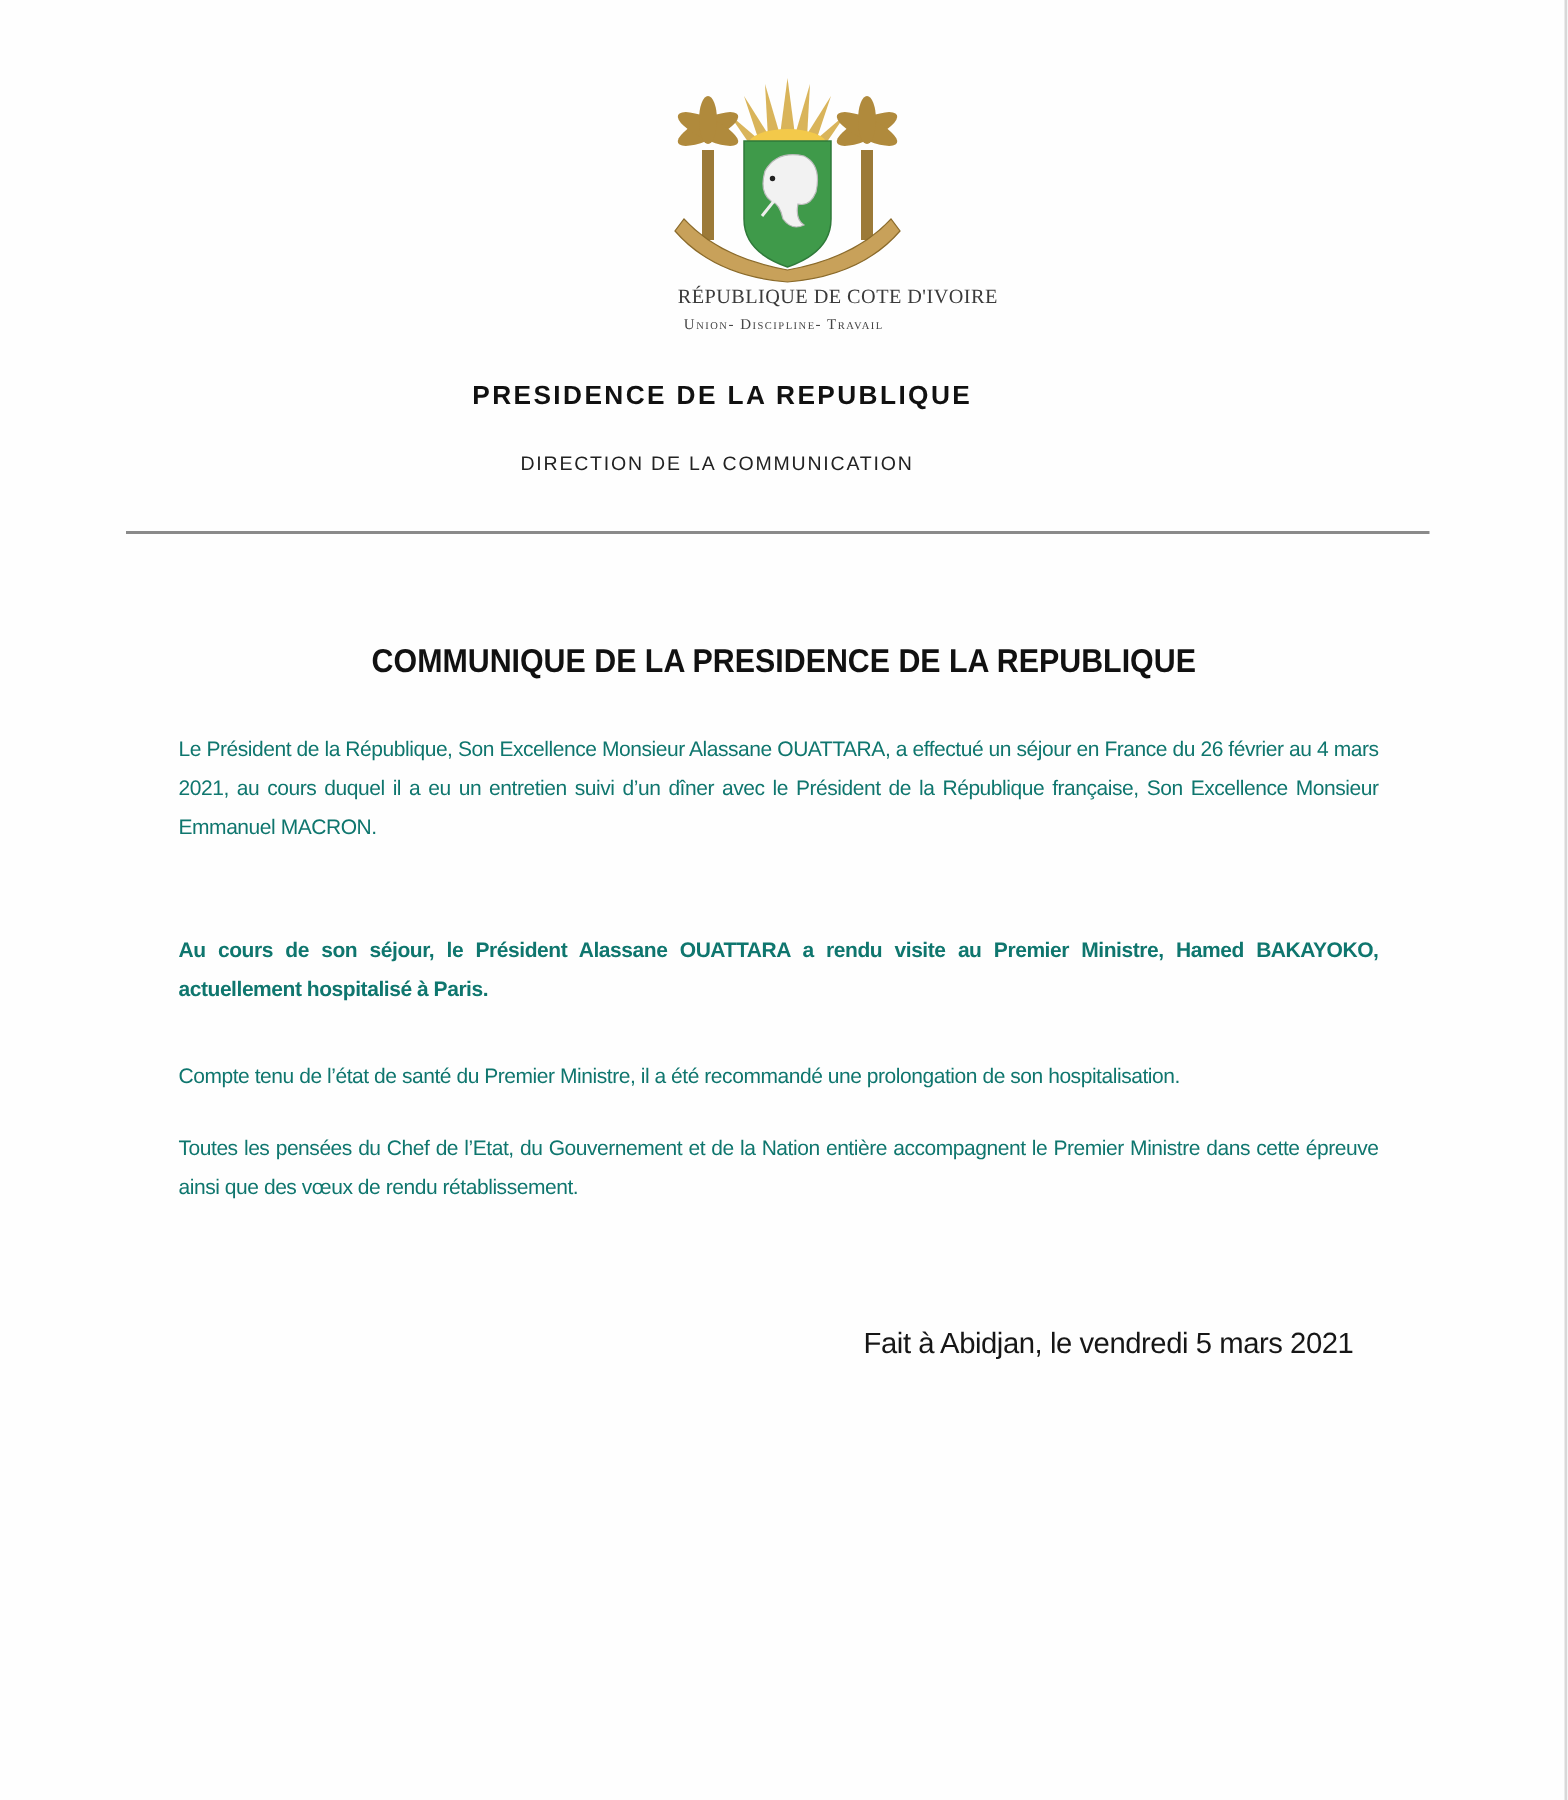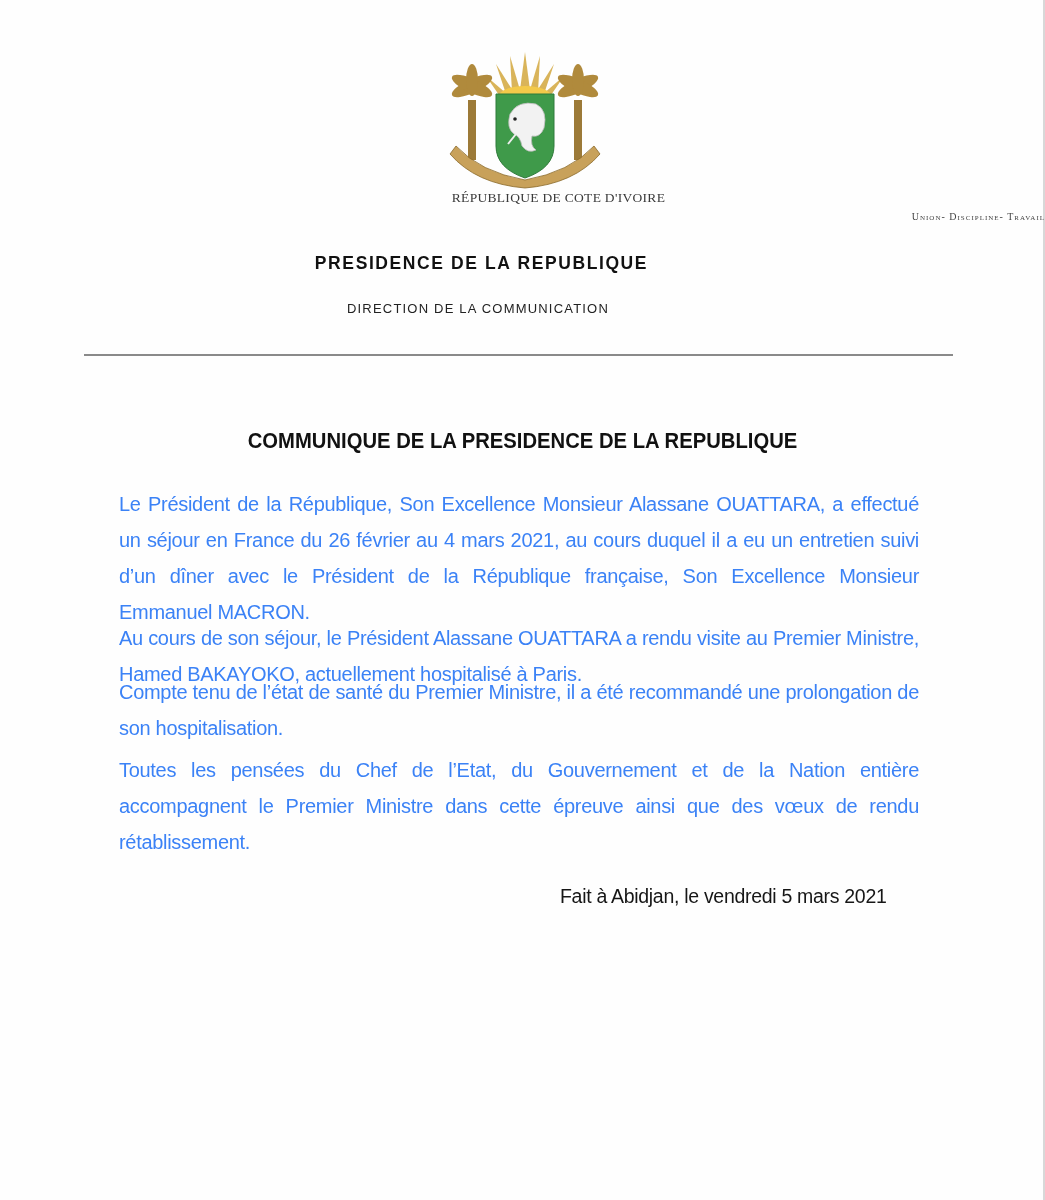--- a/index.html
+++ b/index.html
@@ -6,42 +6,42 @@
     body {
       width: 1045px; height: 1200px; background: #fefefe; position: relative; overflow: hidden;
       font-family: "Liberation Sans", sans-serif; color: #111;
     }
     .page-edge { position: absolute; top: 0; right: 0; width: 2px; height: 1200px; background: #d8d8d8; }
 
     .emblem { position: absolute; left: 440px; top: 50px; width: 170px; height: 140px; }
 
     .country { position: absolute; top: 190px; left: 0; width: 1045px; text-align: center;
       font-family: "Liberation Serif", serif; font-size: 13.5px; color: #3a3a3a; letter-spacing: 0.3px; padding-left: 36px; }
-    .motto { position: absolute; top: 211px; left: 0; width: 1045px; text-align: right;
+    .motto { position: absolute; top: 211px; left: 0; width: 1045px; text-align: center;
       font-family: "Liberation Serif", serif; font-size: 10px; color: #444; letter-spacing: 1px; font-variant: small-caps; }
 
     .presidence { position: absolute; top: 253px; left: 0; width: 963px; text-align: center;
       font-size: 17.5px; font-weight: bold; letter-spacing: 1.6px; color: #111; }
     .direction { position: absolute; top: 301px; left: 0; width: 956px; text-align: center;
       font-size: 13px; letter-spacing: 1.2px; color: #222; }
 
     .rule { position: absolute; top: 354px; left: 84px; width: 869px; height: 2px; background: #8a8a8a; }
 
     .title { position: absolute; top: 428px; left: 0; width: 1045px; text-align: center;
       font-size: 22px; font-weight: bold; color: #111; transform: scaleX(0.92); }
 
-    .body-text { position: absolute; left: 119px; width: 800px; font-size: 20px; line-height: 36px;
-      text-align: justify; color: #3b82f6; letter-spacing: -0.3px; }
+    .body-text { position: absolute; left: 119px; width: 800px; font-size: 14px; line-height: 26px;
+      text-align: justify; color: #0f766e; letter-spacing: -0.3px; }
     .p1 { top: 486px; }
-    .p2 { top: 620px; }
+    .p2 { top: 620px; font-weight: bold; }
     .p3 { top: 647px; }
     .p4 { top: 752px; }
     .body-text p { margin: 0; text-align: justify; text-align-last: left; }
 
-    .signoff { position: absolute; top: 885px; left: 560px; width: 358px; text-align: left;
+    .signoff { position: absolute; top: 885px; left: 560px; width: 358px; text-align: center;
       font-size: 19.5px; color: #161616; letter-spacing: -0.3px; }
   </style>
 </head>
 <body>
 
 <div class="page-edge"></div>
 
 <div class="emblem">
   <svg width="170" height="140" viewBox="0 0 170 140">
 
@@ -88,20 +88,20 @@
 <div class="rule"></div>
 
 <div class="title">COMMUNIQUE DE LA PRESIDENCE DE LA REPUBLIQUE</div>
 
 <div class="body-text p1">
   <p>Le Président de la République, Son Excellence Monsieur Alassane OUATTARA, a effectué un séjour en France du 26 février au 4 mars 2021, au cours duquel il a eu un entretien suivi d’un dîner avec le Président de la République française, Son Excellence Monsieur Emmanuel MACRON.</p>
 </div>
 <div class="body-text p2">
   <p>Au cours de son séjour, le Président Alassane OUATTARA a rendu visite au Premier Ministre, Hamed BAKAYOKO, actuellement hospitalisé à Paris.</p>
 </div>
-<div class="body-text p3" style="top:674px;">
+<div class="body-text p3" style="top:704px;">
   <p>Compte tenu de l’état de santé du Premier Ministre, il a été recommandé une prolongation de son hospitalisation.</p>
 </div>
 <div class="body-text p4">
   <p>Toutes les pensées du Chef de l’Etat, du Gouvernement et de la Nation entière accompagnent le Premier Ministre dans cette épreuve ainsi que des vœux de rendu rétablissement.</p>
 </div>
 
 <div class="signoff">Fait à Abidjan, le vendredi 5 mars 2021</div>
 
 </body></html>

